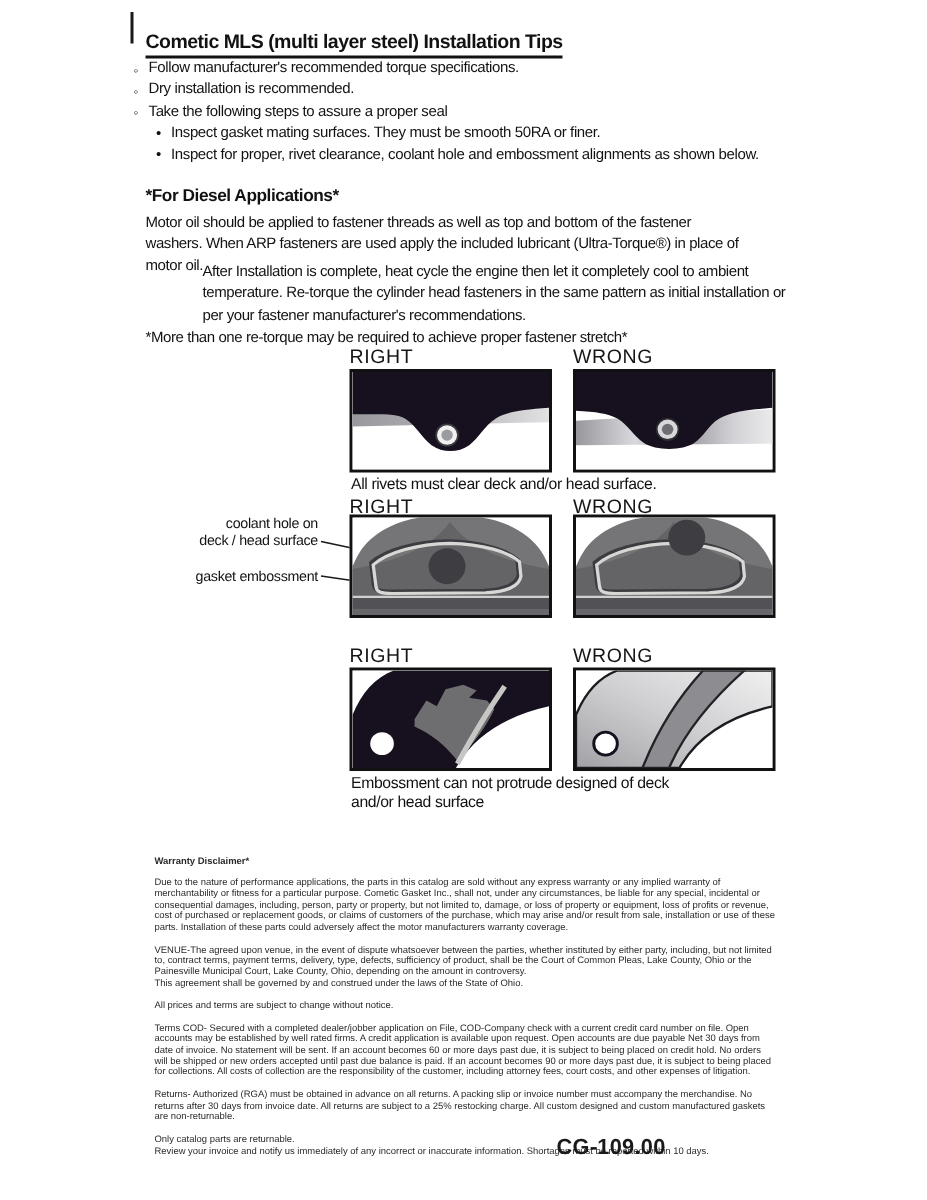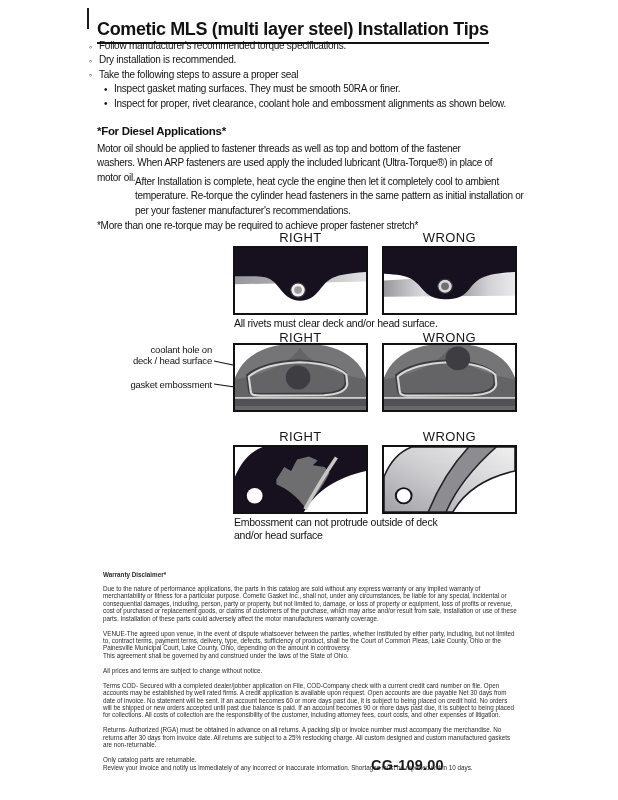--- a/index.html
+++ b/index.html
@@ -3,31 +3,31 @@
 <meta charset="utf-8">
 <style>
   html,body { margin:0; padding:0; background:#ffffff; }
   .page {
     position:relative; width:618px; height:800px; background:#ffffff;
     font-family:"Liberation Sans", sans-serif; color:#121212; overflow:hidden;
   }
   .abs { position:absolute; }
   .crop-mark { width:2px; height:21px; background:#1a1a1a; }
   .title {
-    font-size:18px; font-weight:bold; letter-spacing:-0.35px;
+    font-size:13px; font-weight:bold; letter-spacing:-0.35px;
     border-bottom:2px solid #121212; padding-bottom:2px; display:inline-block;
   }
   .tips { font-size:10px; letter-spacing:-0.25px; line-height:14.4px; }
   .tip-row { display:flex; }
   .tip-row .glyph { width:6px; margin-right:4px; font-size:9px; position:relative; top:0.5px; }
   .tip-row.sub { margin-left:15px; }
   .tip-row.sub .glyph { font-size:10px; }
   .heading { font-size:11.5px; font-weight:bold; letter-spacing:-0.3px; }
   .body-par { font-size:10px; letter-spacing:-0.28px; line-height:14.4px; width:402px; }
-  .dlabel { width:135px; text-align:center; font-size:13px; letter-spacing:0.4px; color:#161616; }
+  .dlabel { width:135px; font-size:13px; letter-spacing:0.4px; color:#161616; }
   .panel { width:131px; height:65px; border:2px solid #111111; background:#fff; }
   .panel svg { display:block; }
   .caption { font-size:10.5px; letter-spacing:-0.25px; line-height:13px; white-space:pre-line; }
   .ann { width:150px; text-align:right; font-size:9.5px; letter-spacing:-0.2px;
          line-height:11px; white-space:pre-line; }
   .leader { pointer-events:none; }
   .legal { width:414px; font-size:6.3px; line-height:7.4px; color:#2a2a2a; }
   .legal p { margin:0 0 7.6px 0; white-space:pre-line; }
   .legal .legal-head { font-weight:bold; margin-bottom:6.5px; }
   .footer { font-size:14.5px; letter-spacing:0.2px; color:#1a1a1a; }
@@ -177,21 +177,21 @@
             <stop offset="1" stop-color="#a2a2a6"></stop>
         </linearGradient>
       </defs>
       <rect width="133" height="68" fill="#ffffff"></rect>
       <path d="M28,0 H133 V25 C103,32 82,46 70,68 H0 V31 C6,16 15,5 28,0 Z" fill="url(#gF)" stroke="#1c1c20" stroke-width="1.6"></path>
       <path d="M86,0 H114 C90,22 73,44 63,68 H45 C55,42 68,20 86,0 Z" fill="#8d8d91" stroke="#232327" stroke-width="1.6"></path>
       <circle cx="20" cy="51" r="8" fill="#ffffff" stroke="#17101e" stroke-width="2"></circle>
     </svg>
   </div>
 
-  <div class="abs caption" style="left:234px; top:516px; width:250px;">Embossment can not protrude outside of deck
+  <div class="abs caption" style="left:234px; top:516px; width:250px;">Embossment can not protrude designed of deck
 and/or head surface</div>
 
   <div class="abs legal" style="left:103px; top:571px;">
     <p class="legal-head">Warranty Disclaimer*</p>
     <p>Due to the nature of performance applications, the parts in this catalog are sold without any express warranty or any implied warranty of merchantability or fitness for a particular purpose.  Cometic Gasket Inc., shall not, under any circumstances, be liable for any special, incidental or consequential damages, including, person, party or property, but not limited to, damage, or loss of property or equipment, loss of profits or revenue, cost of purchased or replacement goods, or claims of customers of the purchase, which may arise and/or result from sale, installation or use of these parts.  Installation of these parts could adversely affect the motor manufacturers warranty coverage.</p>
     <p>VENUE-The agreed upon venue, in the event of dispute whatsoever between the parties, whether instituted by either party, including, but not limited to, contract terms, payment terms, delivery, type, defects, sufficiency of product, shall be the Court of Common Pleas, Lake County, Ohio or the Painesville Municipal Court, Lake County, Ohio, depending on the amount in controversy.
 This agreement shall be governed by and construed under the laws of the State of Ohio.</p>
     <p>All prices and terms are subject to change without notice.</p>
     <p>Terms COD- Secured with a completed dealer/jobber application on File, COD-Company check with a current credit card number on file.  Open accounts may be established by well rated firms.  A credit application is available upon request.  Open accounts are due payable Net 30 days from date of invoice.  No statement will be sent.  If an account becomes 60 or more days past due, it is subject to being placed on credit hold.  No orders will be shipped or new orders accepted until past due balance is paid.  If an account becomes 90 or more days past due, it is subject to being placed for collections.  All costs of collection are the responsibility of the customer, including attorney fees, court costs, and other expenses of litigation.</p>
     <p>Returns- Authorized (RGA) must be obtained in advance on all returns.  A packing slip or invoice number must accompany the merchandise.  No returns after 30 days from invoice date.  All returns are subject to a 25% restocking charge.  All custom designed and custom manufactured gaskets are non-returnable.</p>

